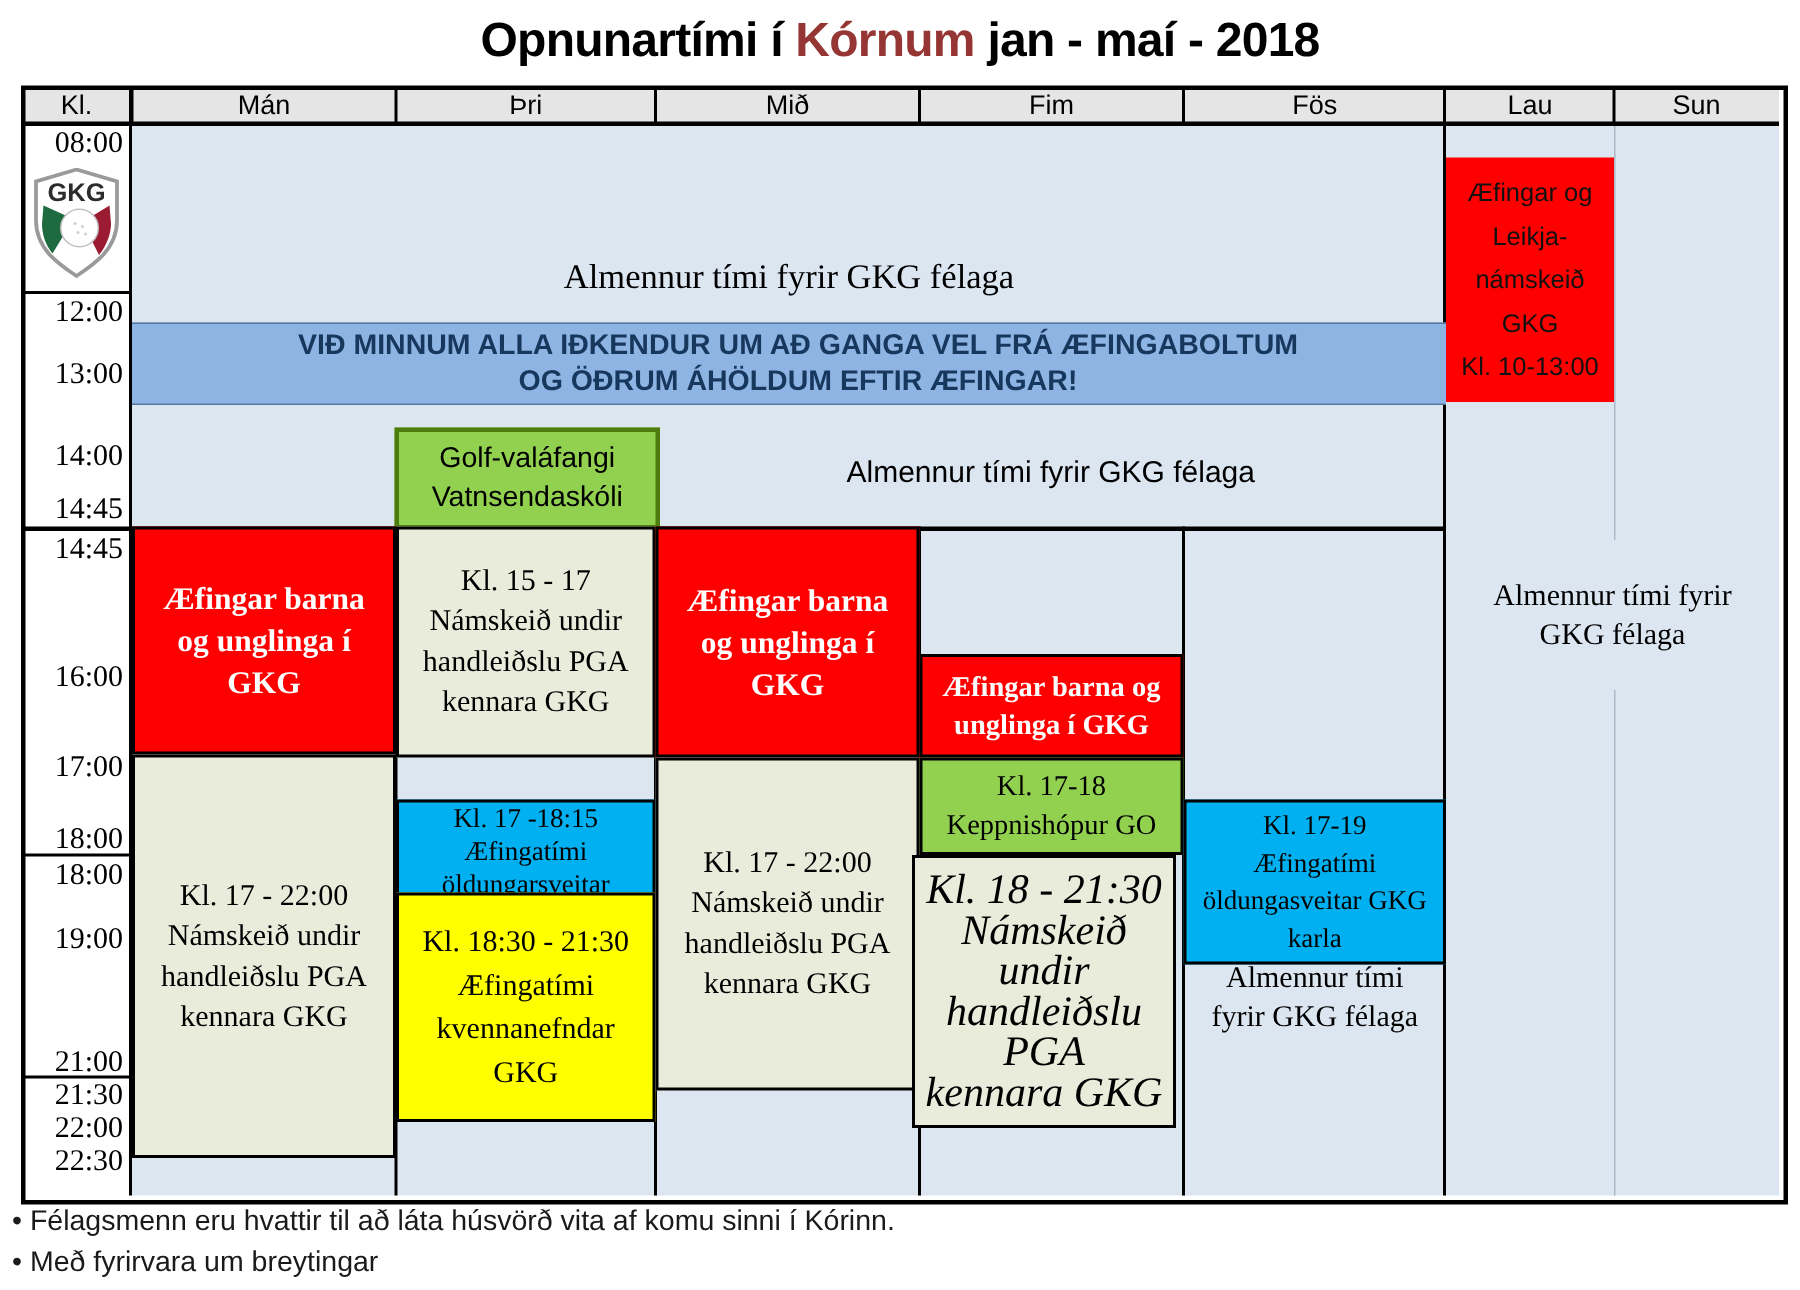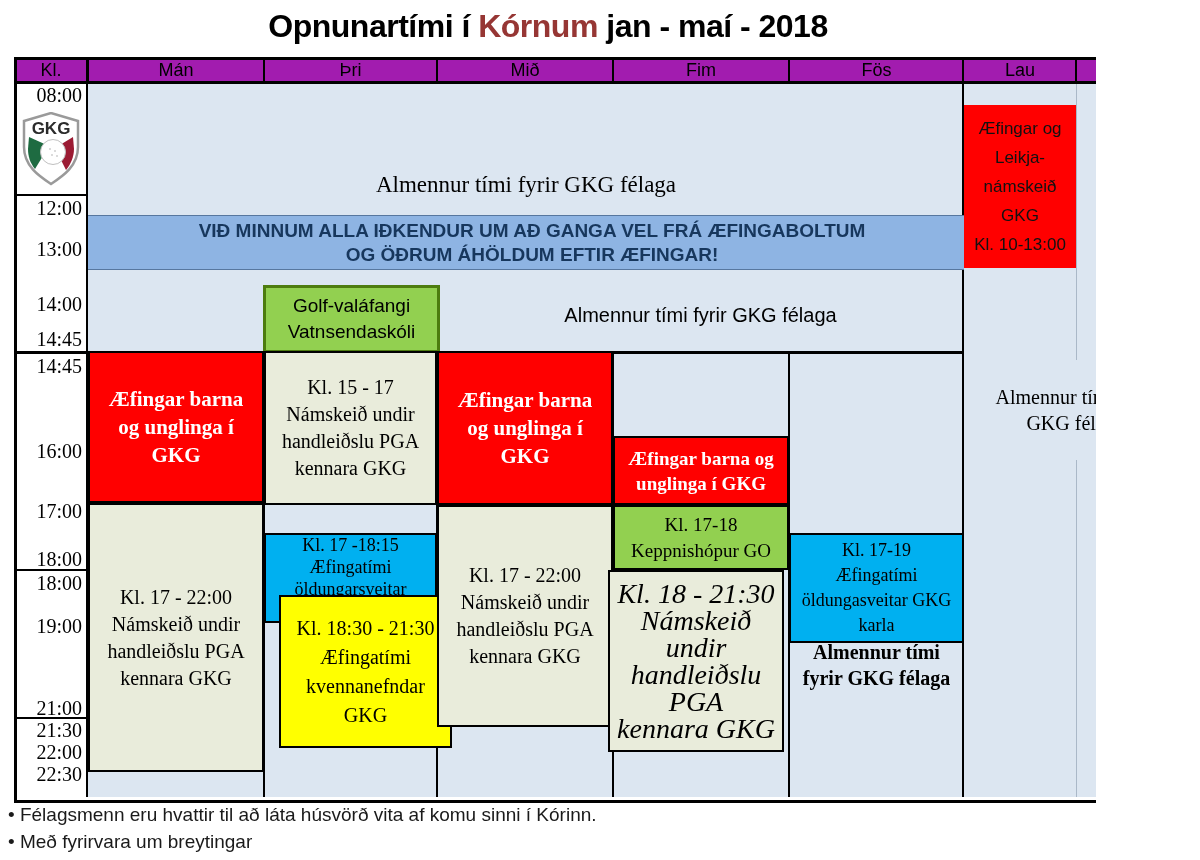--- a/index.html
+++ b/index.html
@@ -1,33 +1,33 @@
 <!DOCTYPE html>
 <html><head>
 <meta charset="utf-8">
 <style>
   html,body{margin:0;padding:0;background:#fff;}
-  #page{position:relative;width:1096px;height:860px;background:#fff;overflow:hidden;
+  #page{position:relative;width:1200px;height:860px;background:#fff;overflow:hidden;
         font-family:"Liberation Sans",sans-serif;color:#000;}
   .abs{position:absolute;box-sizing:border-box;}
   .cell{position:absolute;box-sizing:border-box;display:flex;align-items:center;justify-content:center;
         text-align:center;white-space:pre-line;line-height:1.28;}
   .serif{font-family:"Liberation Serif",serif;}
   .sans{font-family:"Liberation Sans",sans-serif;text-align:center;}
   .vline{position:absolute;background:#000;width:2px;}
   .hline{position:absolute;background:#000;height:2px;}
   
   #title{position:absolute;top:8px;left:0;width:100%;text-align:center;
          font-size:32px;font-weight:bold;letter-spacing:-0.5px;}
   #title .hl{color:#963634;}
   
   #frame{position:absolute;left:14px;top:57px;width:1172px;height:740px;border:3px solid #000;}
   
   .hdr{position:absolute;top:58px;height:24px;display:flex;align-items:center;justify-content:center;
-       font-size:18px;background:#a21caf;}
+       font-size:18px;background:#e5e5e5;}
   
   .tlab{position:absolute;left:14px;width:68px;text-align:right;font-size:20px;
         font-family:Liberation Serif, serif;line-height:20px;}
   .bordered{border:2px solid #000;}
   .red{background:#ff0000;color:#ffffff;font-weight:bold;}
   .beige{background:#e9ecdb;}
   .cyan{background:#00b0f0;margin-top:28px;}
   .green{background:#92d050;}
   .yellow{background:#ffff00;}
   #banner{background:#8eb4e3;border-top:1px solid #57779f;border-bottom:1px solid #57779f;
@@ -127,21 +127,21 @@
 kennara GKG</div>
 
   <div class="cell serif beige bordered" style="left:264px;top:351px;width:173px;height:154px;font-size:20px;line-height:27px;">Kl. 15 - 17
 Námskeið undir
 handleiðslu PGA
 kennara GKG</div>
   <div class="cell serif cyan bordered" style="left:264px;top:505px;width:173px;height:90px;font-size:18px;line-height:22px;">Kl. 17 -18:15
 Æfingatími
 öldungarsveitar
 kvenna</div>
-  <div class="cell serif yellow bordered" style="left:279px;top:595px;width:173px;height:153px;font-size:20px;line-height:29px;">Kl. 18:30 - 21:30
+  <div class="cell serif yellow bordered" style="left:264px;top:595px;width:173px;height:153px;font-size:20px;line-height:29px;">Kl. 18:30 - 21:30
 Æfingatími
 kvennanefndar
 GKG</div>
 
   <div class="cell serif red bordered" style="left:437px;top:351px;width:176px;height:154px;font-size:21px;line-height:28px;">Æfingar barna
 og unglinga í
 GKG</div>
   <div class="cell serif beige bordered" style="left:437px;top:505px;width:176px;height:222px;font-size:20px;line-height:27px;">Kl. 17 - 22:00
 Námskeið undir
 handleiðslu PGA
@@ -153,21 +153,21 @@
 Keppnishópur GO</div>
   <div class="cell serif beige bordered" style="left:608px;top:570px;width:176px;height:182px;font-size:28px;line-height:27px;font-style:italic;">Kl. 18 - 21:30
 Námskeið undir
 handleiðslu PGA
 kennara GKG</div>
 
   <div class="cell serif cyan bordered" style="left:789px;top:505px;width:175px;height:110px;font-size:18px;line-height:25px;text-align:center;">Kl. 17-19
 Æfingatími
 öldungasveitar GKG
 karla</div>
-  <div class="cell serif" style="left:789px;top:615px;width:175px;height:182px;align-items:flex-start;padding-top:24px;font-size:20px;line-height:26px;font-weight:bold;">Almennur tími
+  <div class="cell serif" style="left:789px;top:615px;width:175px;height:182px;align-items:flex-start;padding-top:24px;font-size:20px;line-height:26px;">Almennur tími
 fyrir GKG félaga</div>
 
   <div class="cell sans red" style="left:964px;top:105px;width:112px;height:163px;color:#111;font-weight:normal;font-size:17px;line-height:29px;">Æfingar og
 Leikja-
 námskeið
 GKG
 Kl. 10-13:00</div>
 
   <div class="cell serif" style="left:964px;top:360px;width:222px;height:100px;background:#dce6f1;font-size:20px;line-height:26px;">Almennur tími fyrir
 GKG félaga</div>

